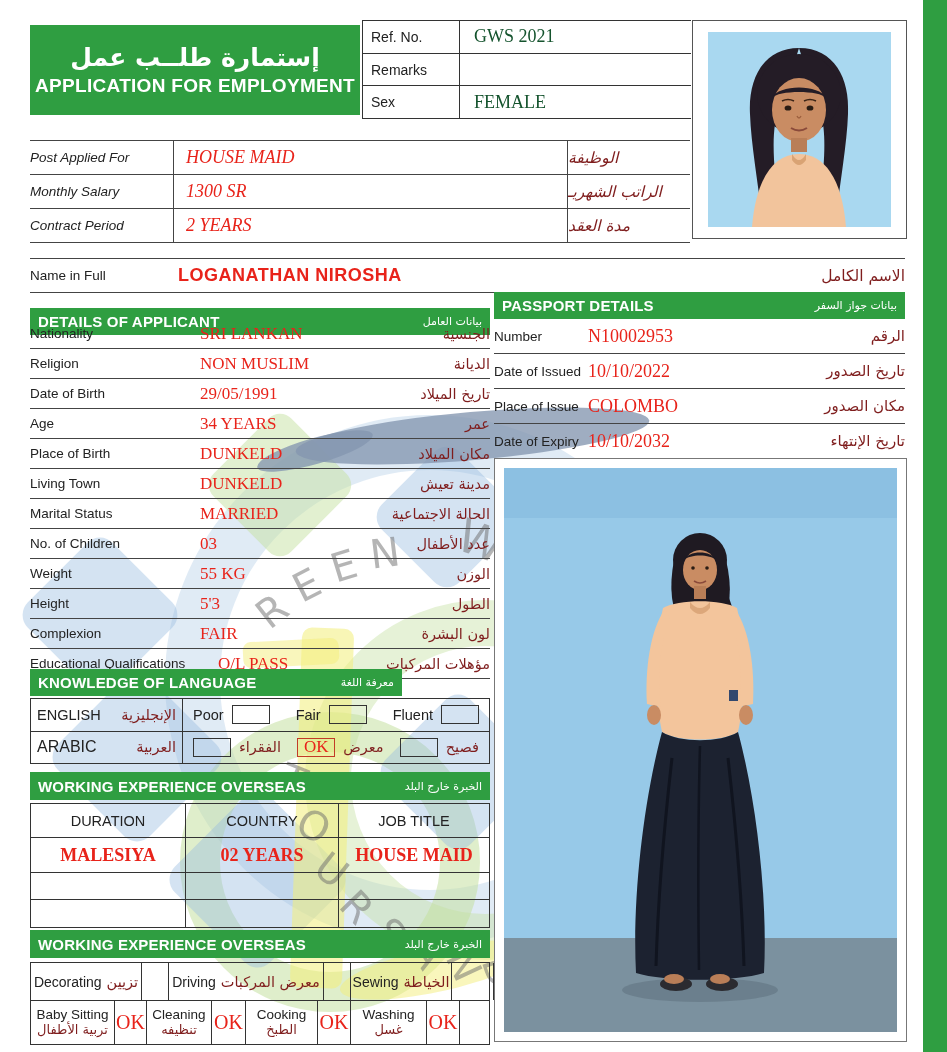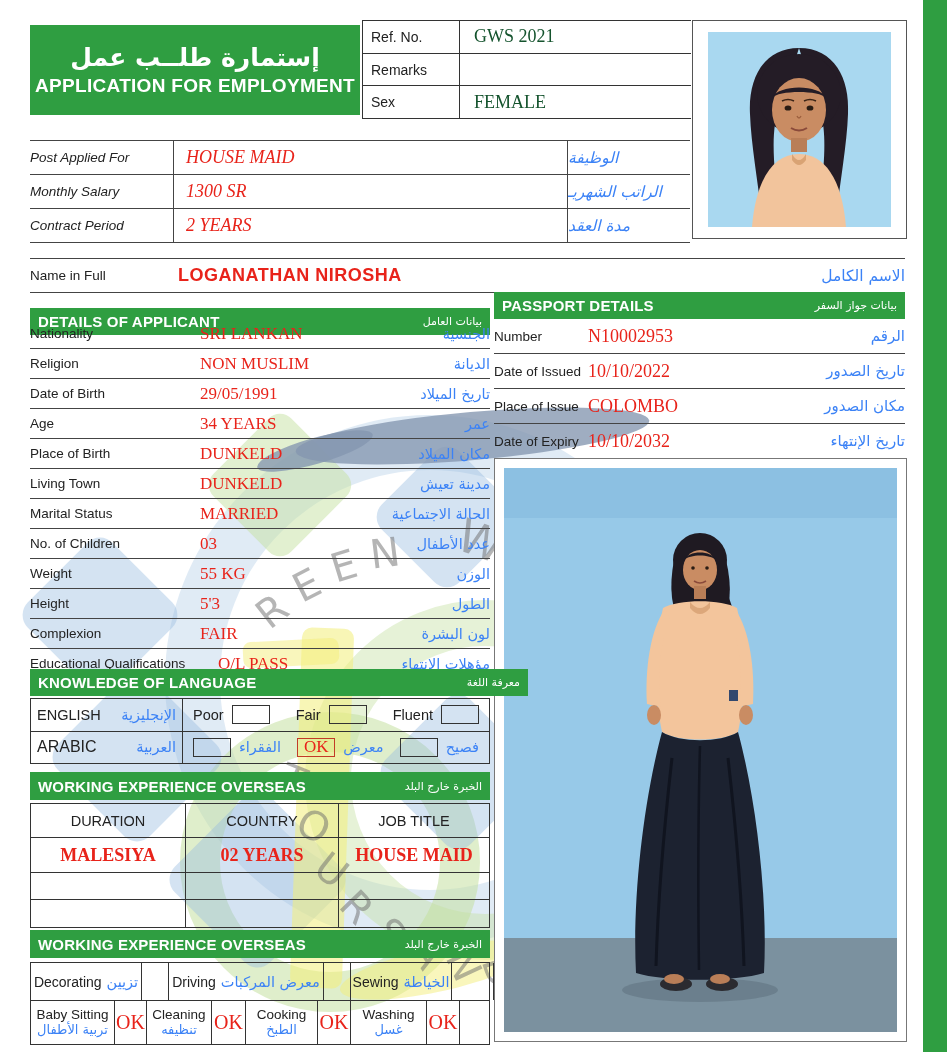--- a/index.html
+++ b/index.html
@@ -29,21 +29,21 @@
   .ref-value{flex:1;display:flex;align-items:center;padding-left:14px;
              font-family:"Liberation Serif",serif;font-size:18px;color:#14532d;}
   
   .top-photo{left:692px;top:20px;width:213px;height:217px;border:1.5px solid #555;background:#fff;
              display:flex;align-items:center;justify-content:center;}
   .full-photo{left:494px;top:458px;width:411px;height:582px;border:1.5px solid #777;background:#fff;
               display:flex;align-items:center;justify-content:center;}
   
   .lbl{font-size:13.5px;color:#222;}
   .val{font-family:"Liberation Serif",serif;color:#e8231a;font-size:17px;white-space:nowrap;}
-  .ar{font-family:"DejaVu Sans",sans-serif;font-size:14.5px;color:#3b82f6;direction:rtl;}
+  .ar{font-family:"DejaVu Sans",sans-serif;font-size:14.5px;color:#7f1d1d;direction:rtl;}
   
   .job-table{left:30px;top:140px;width:660px;border-top:1.2px solid #444;font-style:italic;}
   .job-row{display:flex;height:33px;align-items:center;border-bottom:1.2px solid #444;}
   .job-label{width:143px;align-self:stretch;display:flex;align-items:center;border-right:1.2px solid #444;}
   .job-value{flex:1;align-self:stretch;display:flex;align-items:center;padding-left:12px;font-size:18px;}
   .job-ar{width:118px;align-self:stretch;display:flex;align-items:center;justify-content:flex-end;
           border-left:1.2px solid #444;padding-right:4px;font-size:15.5px;}
   
   .name-row{left:30px;top:258px;width:875px;height:33px;border-top:1.2px solid #444;
             border-bottom:1.2px solid #444;display:flex;align-items:center;}
@@ -60,21 +60,21 @@
   .app-row{display:flex;height:29px;align-items:center;border-bottom:1.1px solid #444;}
   .app-label{width:168px;}
   .app-value{flex:1;padding-left:2px;}
   .app-ar{text-align:right;}
   .passport-table{left:494px;top:319px;width:411px;}
   .pp-row{display:flex;height:34px;align-items:center;border-bottom:1.1px solid #444;}
   .pp-label{width:94px;}
   .pp-value{flex:1;font-size:18px;}
   .pp-ar{text-align:right;font-size:15px;}
   
-  .lang-head{left:30px;top:669px;width:498px;}
+  .lang-head{left:30px;top:669px;width:372px;}
   .lang-table{left:30px;top:698px;width:460px;height:66px;border:1.5px solid #333;
               box-sizing:border-box;display:flex;flex-direction:column;}
   .lang-row{flex:1;display:flex;align-items:center;}
   .lang-row.first{border-bottom:1.2px solid #333;}
   .lang-left{width:152px;height:100%;border-right:1.5px solid #333;display:flex;align-items:center;
              justify-content:space-between;padding:0 6px;box-sizing:border-box;}
   .lang-opts{flex:1;display:flex;align-items:center;justify-content:space-between;padding:0 10px;}
   .opt{display:flex;align-items:center;gap:8px;}
   .cb{width:38px;height:19px;border:1.5px solid #333;box-sizing:border-box;display:flex;
       align-items:center;justify-content:center;}
@@ -265,21 +265,21 @@
       <div class="app-ar ar">الطول</div>
     </div>
     <div class="app-row">
       <div class="app-label lbl">Complexion</div>
       <div class="app-value val">FAIR</div>
       <div class="app-ar ar">لون البشرة</div>
     </div>
     <div class="app-row">
       <div class="app-label lbl" style="width:186px;">Educational Qualifications</div>
       <div class="app-value val">O/L PASS</div>
-      <div class="app-ar ar">مؤهلات الإنتهاء</div>
+      <div class="app-ar ar">مؤهلات المركبات</div>
     </div>
   </div>
 
   <div class="layer passport-table">
     <div class="pp-row">
       <div class="pp-label lbl">Number</div>
       <div class="pp-value val">N10002953</div>
       <div class="pp-ar ar">الرقم</div>
     </div>
     <div class="pp-row">

